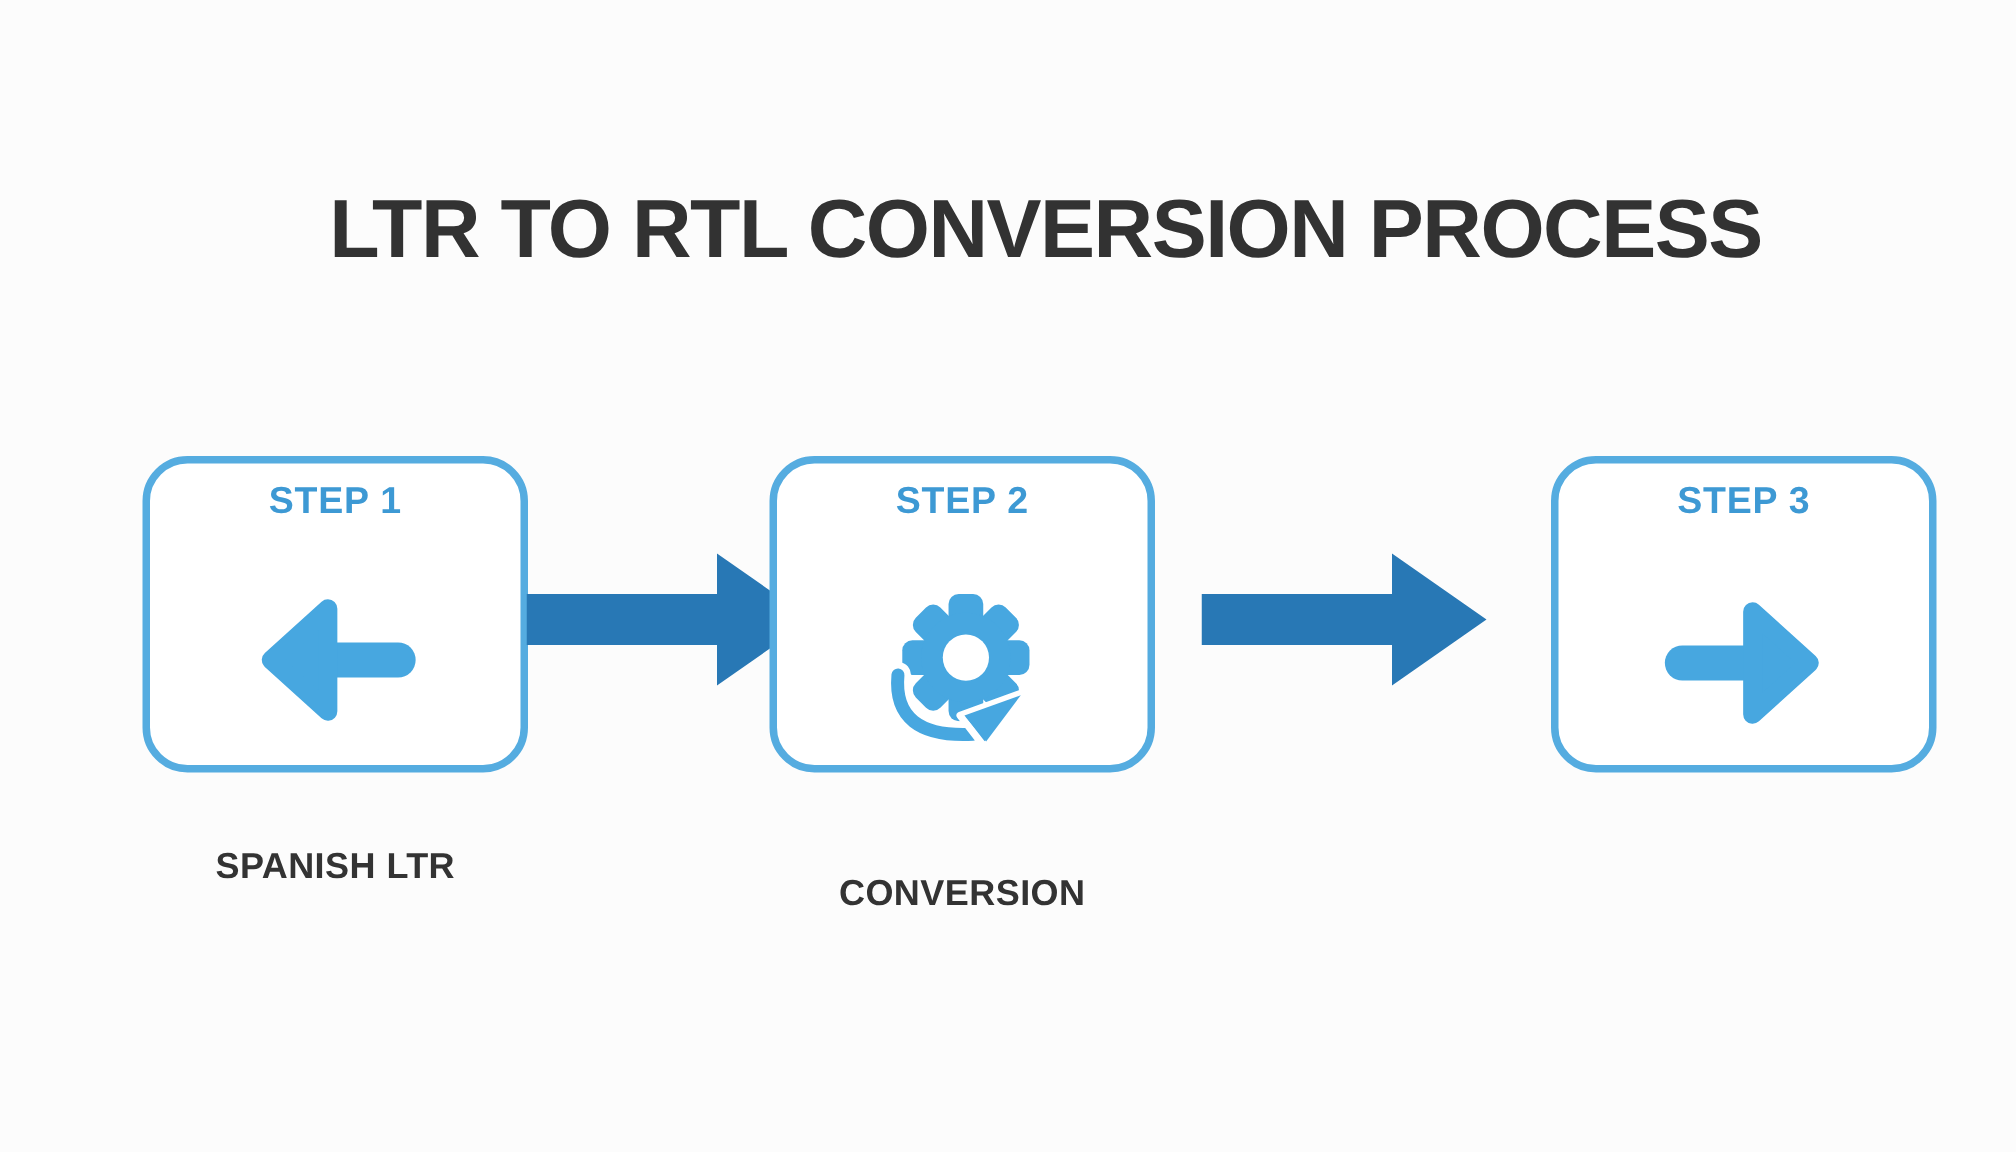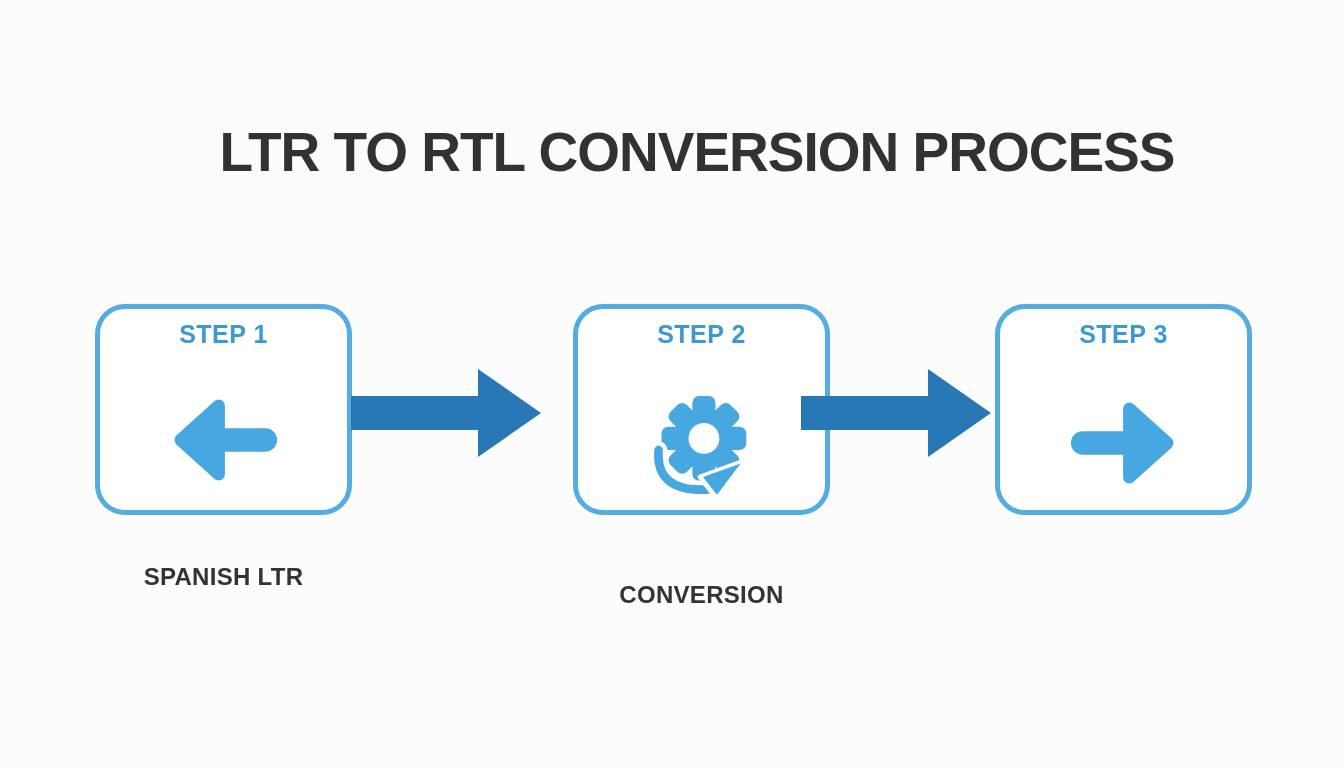--- a/index.html
+++ b/index.html
@@ -13,21 +13,21 @@
     white-space:nowrap;
     padding-left:13px;
   }
   .step-card{
     position:absolute;top:304px;width:257px;height:211px;box-sizing:border-box;
     background:#ffffff;border:5px solid #55ACE0;border-radius:30px;
     display:flex;flex-direction:column;align-items:center;justify-content:space-between;
     padding:11px 6px 13px;
     gap:43px;
   }
-  .s1{left:95px}.s2{left:573px}.s3{left:995px}
+  .s1{left:95px}.s2{left:513px}.s3{left:1034px}
   .step-label{
     font-size:25px;font-weight:bold;color:#3D99D4;letter-spacing:.5px;white-space:nowrap;
   }
   .icon-wrap{flex:1;display:flex;align-items:center;justify-content:center;width:100%;}
   .caption{
     font-size:24px;font-weight:bold;color:#333333;letter-spacing:.3px;white-space:nowrap;margin-top:28px;
   }
   .connector{position:absolute;top:368px;width:192px;height:90px;}
   .c1{left:351px}.c2{left:801px}
 </style>

